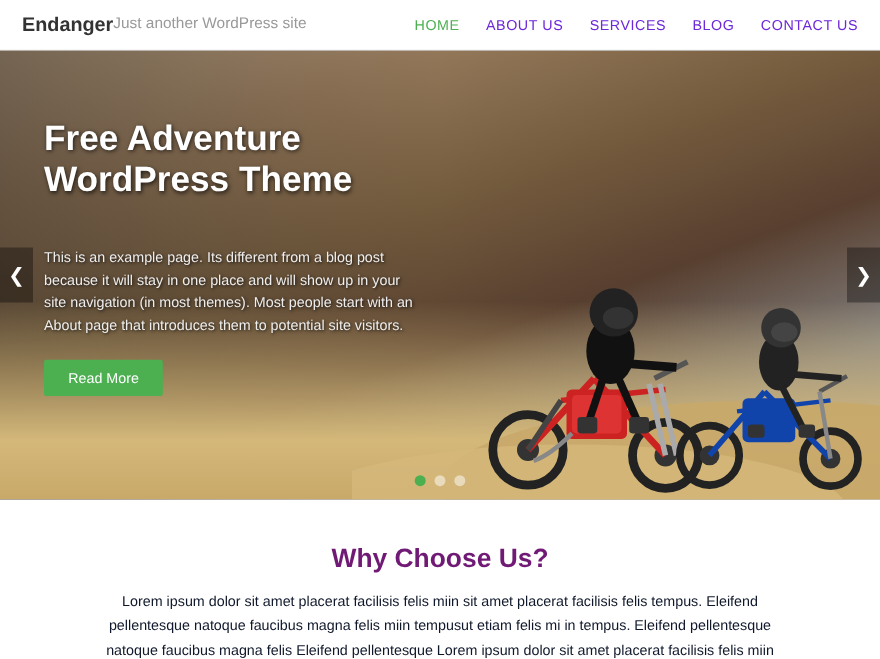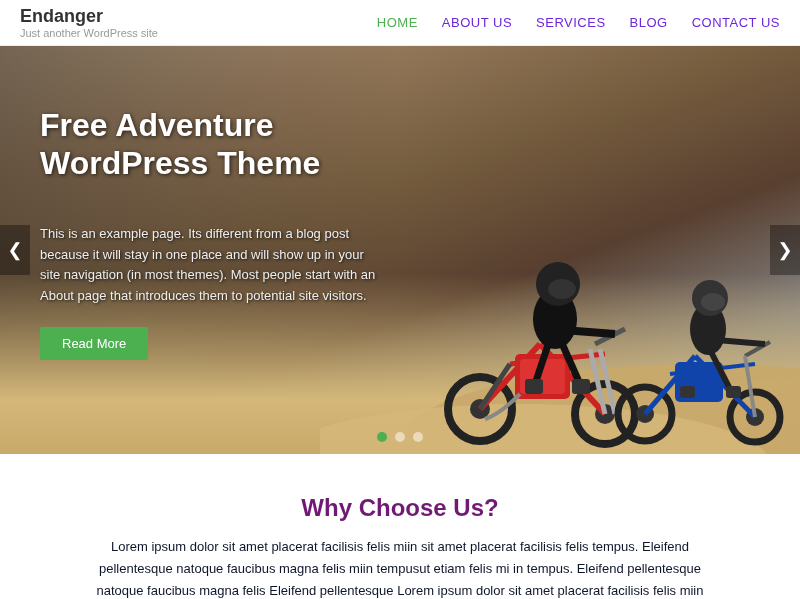--- a/index.html
+++ b/index.html
@@ -8,23 +8,23 @@
     
     .header {
       display: flex;
       align-items: center;
       justify-content: space-between;
       padding: 10px 20px;
       background: #fff;
       border-bottom: 1px solid #eee;
       height: 46px;
     }
-    .logo-area { display: flex; flex-direction: column; }
+    .logo-area { display: flex; }
     .logo-title { font-size: 18px; font-weight: bold; color: #333; }
-    .logo-sub { font-size: 11px; color: #999; }
+    .logo-sub { font-size: 14px; color: #999; }
     .nav { display: flex; gap: 24px; align-items: center; }
     .nav-item {
       font-size: 13px;
       color: #6d28d9;
       cursor: pointer;
       text-decoration: none;
       text-transform: uppercase;
       font-weight: 500;
       letter-spacing: 0.5px;
     }

